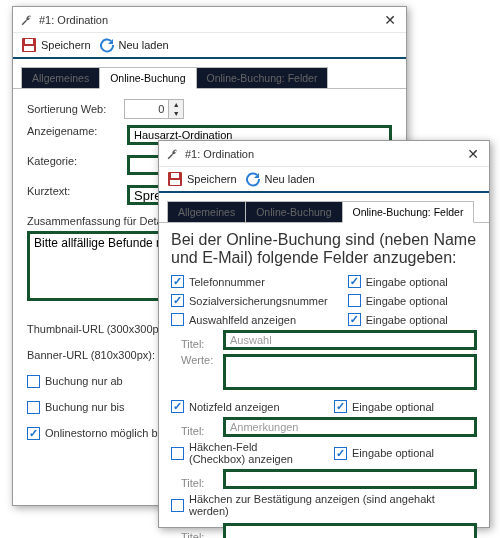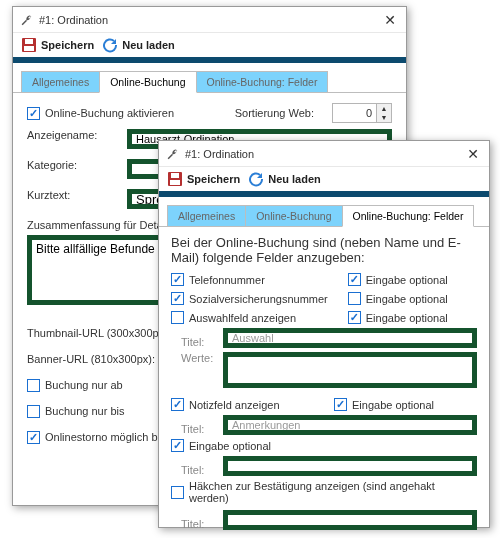--- a/index.html
+++ b/index.html
@@ -25,37 +25,36 @@
     align-items: center;
     padding: 0 6px;
     border-bottom: 1px solid #e8e8e8;
   }
   .title-icon svg { width: 14px; height: 14px; display:block; }
   .title-text { margin-left: 6px; color: #333; flex:1; }
   .title-close { width: 20px; text-align:center; color:#333; font-size:14px; cursor:pointer; }
   .toolbar {
     display:flex; align-items:center; gap:8px;
     padding: 4px 8px;
-    border-bottom:6px solid #0c4a6e;
-    font-weight:bold;
+    border-bottom:2px solid #0c4a6e;
   }
   .tb-btn { display:flex; align-items:center; gap:4px; cursor:pointer; }
   .tb-btn svg { width:16px; height:16px; }
   .tb-label { color:#222; }
   .tabbar {
     display:flex; align-items:flex-end;
     padding: 8px 8px 0 8px;
     gap:0;
     border-bottom:1px solid #bdbdbd;
   }
   .tab {
     padding:4px 10px;
     border:1px solid #bdbdbd;
     border-bottom:none;
-    background:#7dd3fc;
+    background:#0f172a;
     color:#666;
     margin-right:-1px;
     font-size:10.5px;
     cursor:pointer;
   }
   .tab.active {
     background:#fff;
     color:#000;
     position:relative;
     z-index:2;
@@ -75,21 +74,21 @@
     flex-shrink:0;
   }
   .cb.checked::after {
     content:"✓";
     color:#1a6fd1;
     font-size:11px;
     line-height:11px;
     font-weight:bold;
   }
   .field {
-    border:5px solid #14532d;
+    border:3px solid #14532d;
     background:#fff;
     height:20px;
     padding:2px 4px;
     font-size:11px;
     font-family:inherit;
   }
   .field.grey { color:#9a9a9a; }
   .twocol {
     display:grid;
     grid-template-columns: 1fr 1fr;
@@ -103,21 +102,21 @@
   textarea.field { height:36px; resize:none; width:100%; }
   
   #winA { left:12px; top:6px; width:395px; height:500px; }
   #winA .panel { padding:10px 14px; }
   #winA .frow { display:flex; align-items:flex-start; margin-bottom:10px; }
   #winA .frow .flbl { width:100px; }
   #winA .frow .field { flex:1; }
   
   #winB { left:158px; top:140px; width:332px; height:388px; }
   #winB .panel { padding:8px 12px; }
-  #winB .intro { margin-bottom:8px; font-size:13px; color:#333; }
+  #winB .intro { margin-bottom:8px; font-size:16px; color:#333; }
   .spinner {
     display:flex; align-items:center; border:1px solid #b5b5b5; height:20px; width:60px;
   }
   .spinner .sp-val { flex:1; text-align:right; padding:0 4px; font-size:11px; }
   .spinner .sp-btns { display:flex; flex-direction:column; border-left:1px solid #b5b5b5; }
   .spinner .sp-btns span { width:14px; height:9px; font-size:7px; text-align:center; line-height:9px; background:#f0f0f0; cursor:pointer;}
 </style>
 </head>
 <body>
 
@@ -148,24 +147,20 @@
       <span class="tb-label">Neu laden</span>
     </div>
   </div>
   <div class="tabbar">
     <div class="tab">Allgemeines</div>
     <div class="tab active">Online-Buchung</div>
     <div class="tab">Online-Buchung: Felder</div>
   </div>
   <div class="panel">
     <div class="row" style="justify-content:space-between;">
-      <div style="display:flex;align-items:center;">
-        <span class="cb checked"></span>
-        <span class="lbl">Online-Buchung aktivieren</span>
-      </div>
       <div style="display:flex;align-items:center;gap:18px;">
         <span class="lbl">Sortierung Web:</span>
         <div class="spinner">
           <span class="sp-val">0</span>
           <span class="sp-btns">
               <span>▲</span>
               <span>▼</span>
             </span>
         </div>
       </div>
@@ -291,20 +286,24 @@
           <span class="lbl">Eingabe optional</span>
         </div>
     </div>
     <div class="sub">
       <span class="sub-lbl">Titel:</span>
       <input class="field grey" value="Anmerkungen" style="">
     </div>
 
     <div class="twocol">
       <div class="cell">
+          <span class="cb"></span>
+          <span class="lbl">Häkchen-Feld (Checkbox) anzeigen</span>
+        </div>
+      <div class="cell">
           <span class="cb checked"></span>
           <span class="lbl">Eingabe optional</span>
         </div>
     </div>
     <div class="sub">
       <span class="sub-lbl">Titel:</span>
       <input class="field" style="">
     </div>
 
     <div class="row">

